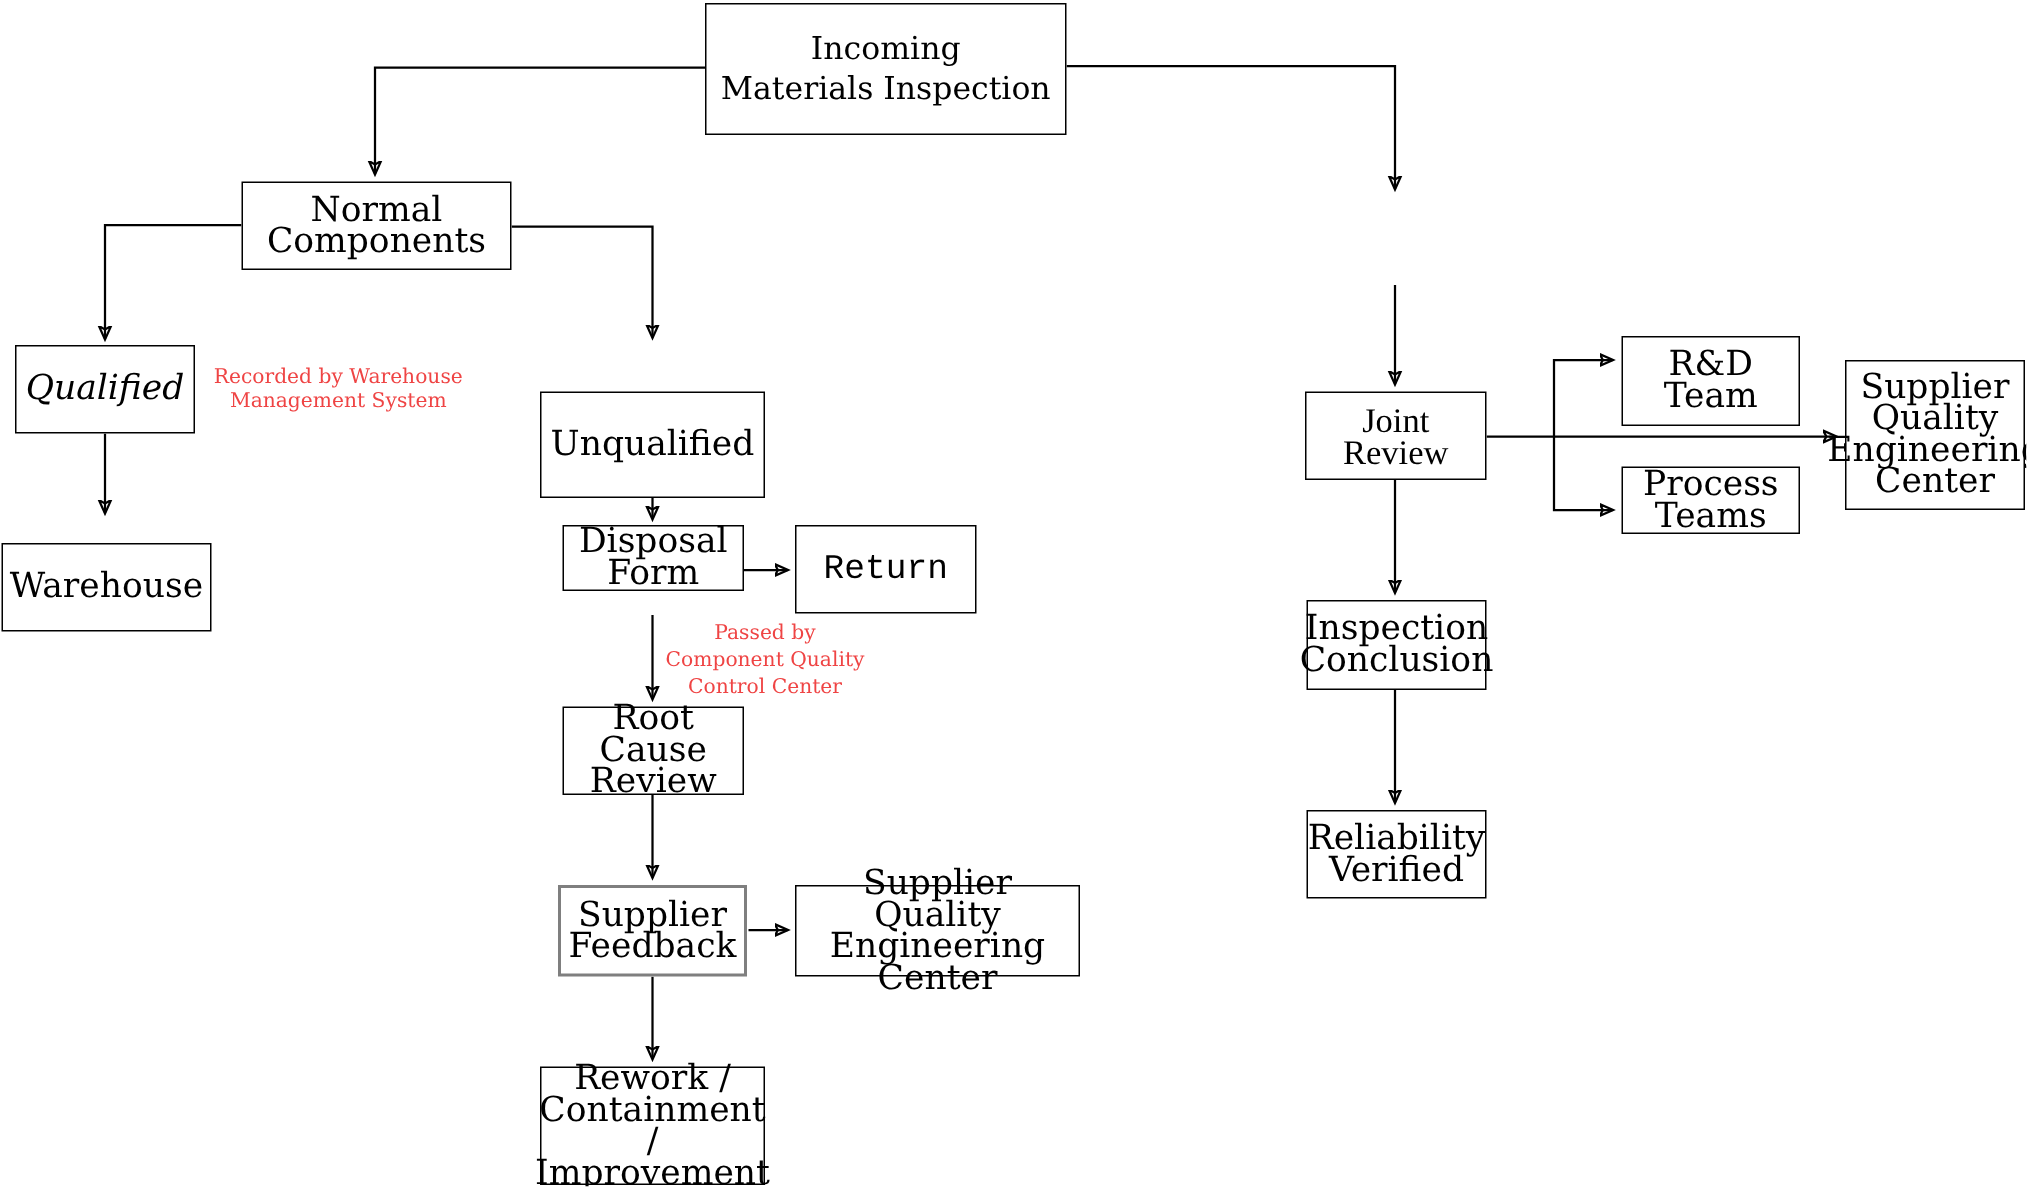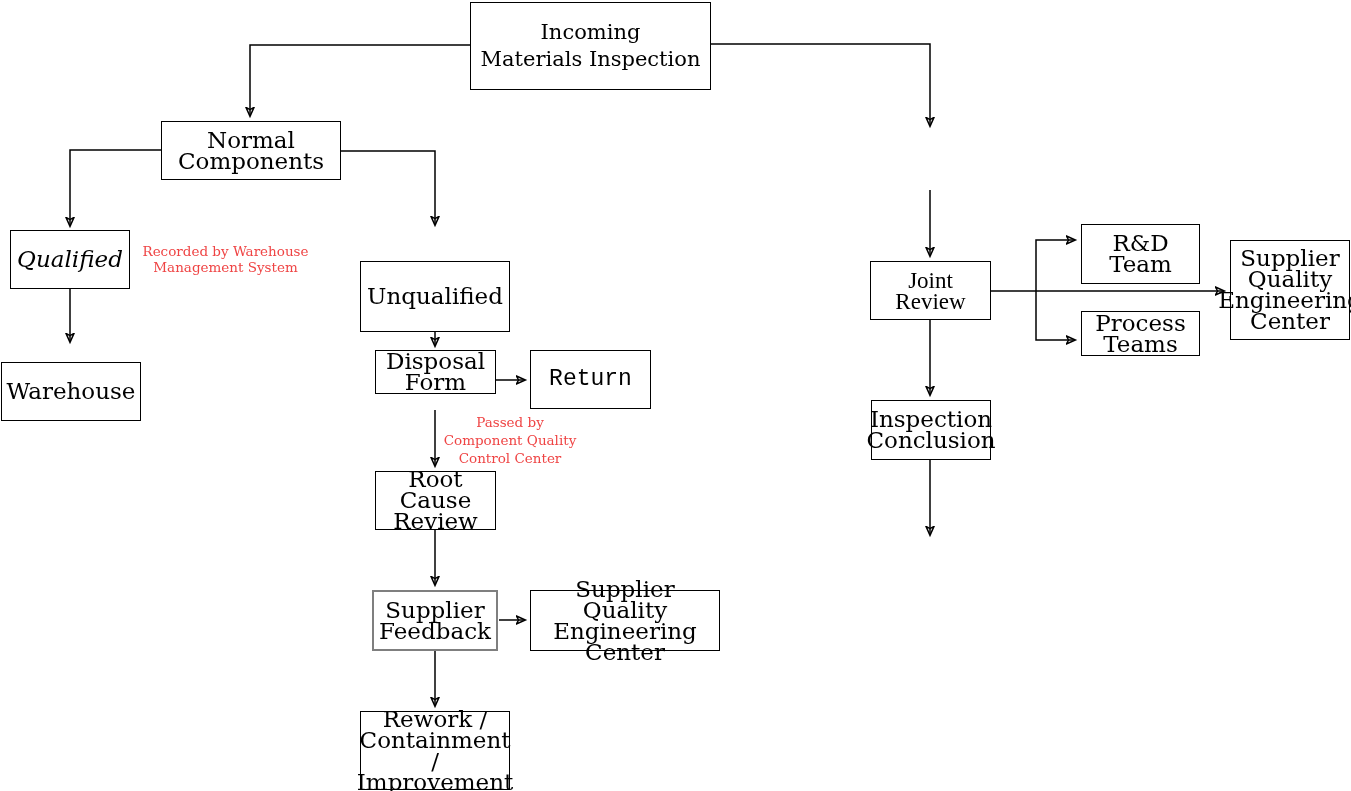--- a/index.html
+++ b/index.html
@@ -106,20 +106,22 @@
   <div class="node n-joint">Joint Review</div>
   <div class="node n-rdteam">R&amp;D Team</div>
   <div class="node n-process">Process
 Teams</div>
   <div class="node n-sqec-right">Supplier
 Quality
 Engineering
 Center</div>
   <div class="node n-inspection">Inspection
 Conclusion</div>
+  <div class="node n-reliability">Reliability
+Verified</div>
 
   <div class="note note-recorded">Recorded by Warehouse
 Management System</div>
   <div class="note note-passed">Passed by
 Component Quality
 Control Center</div>
 
 </div>
 
 </body></html>

